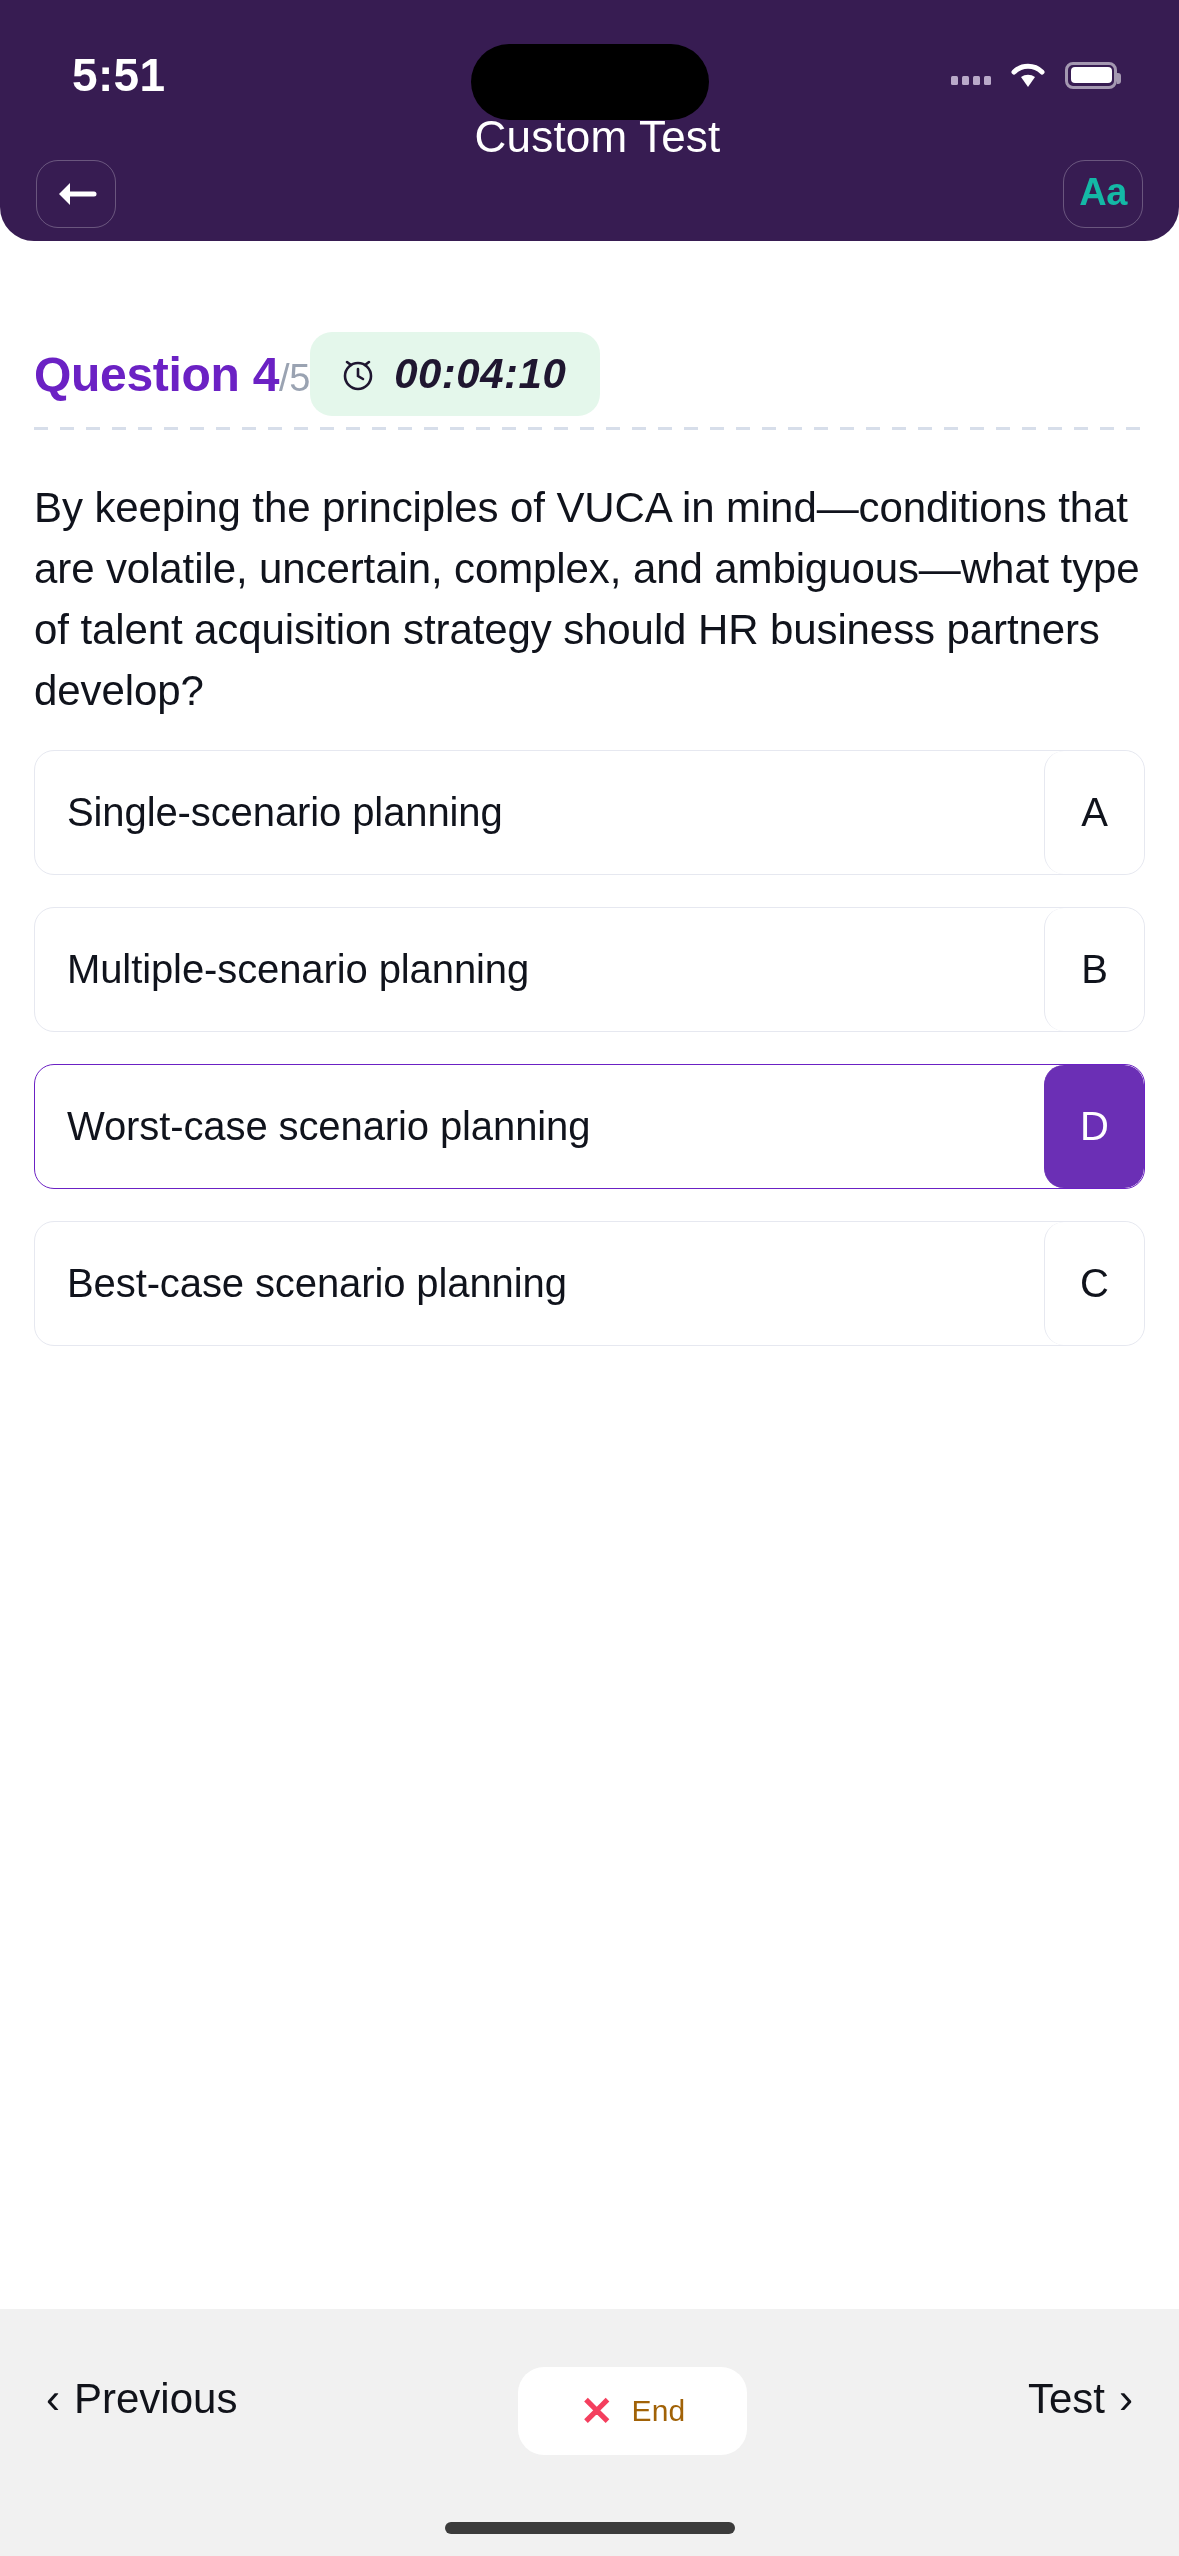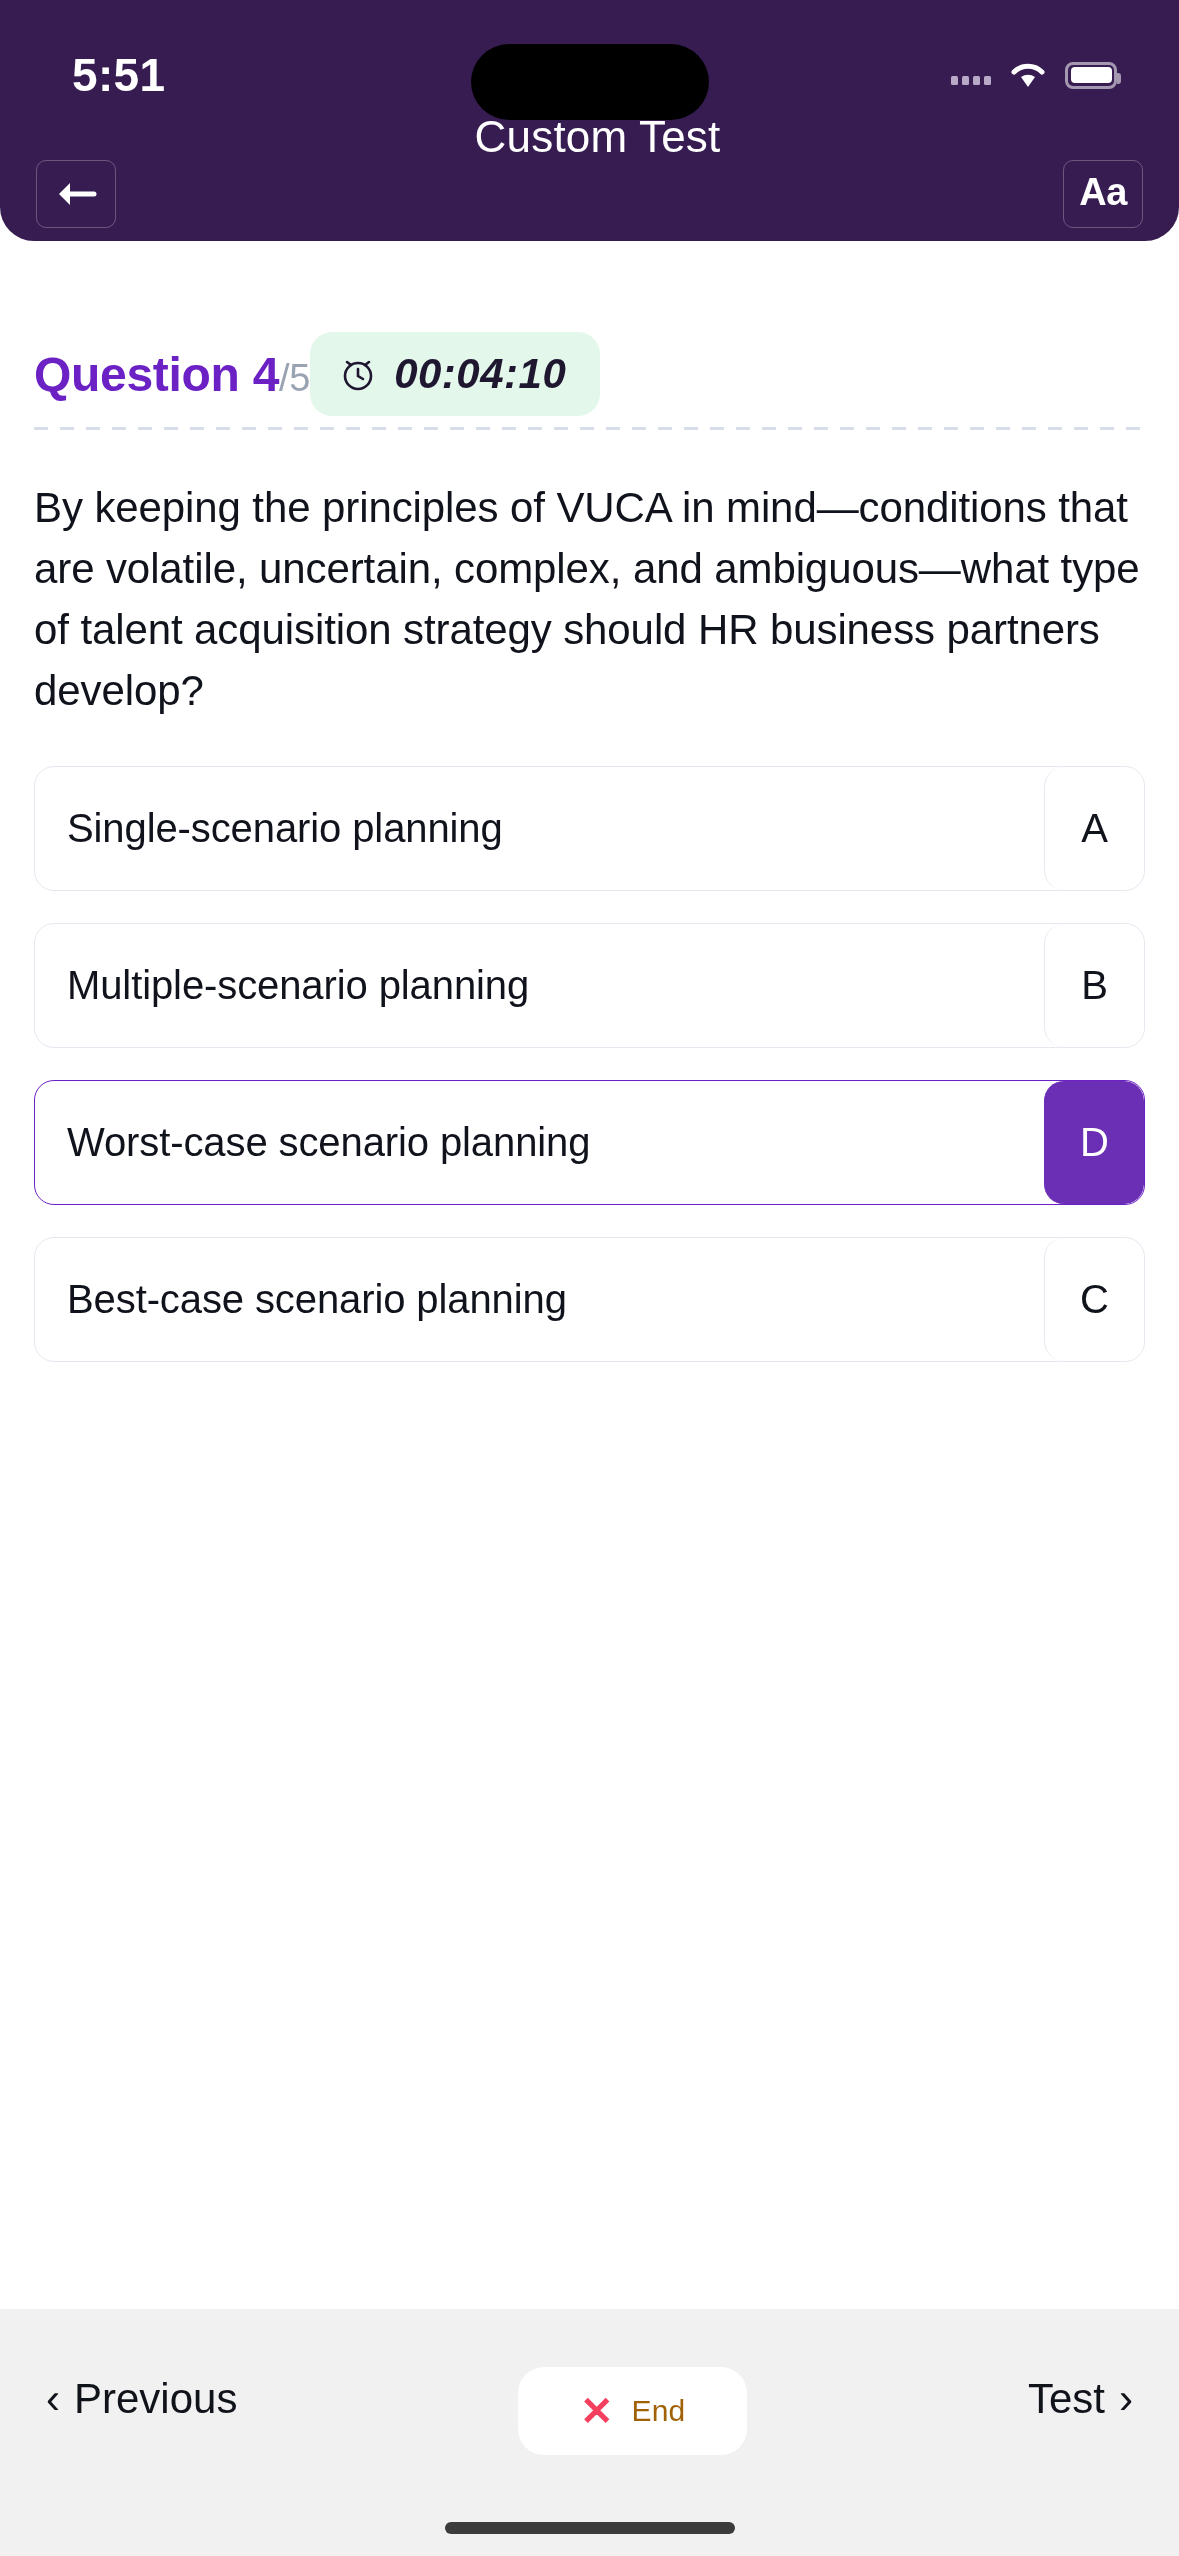--- a/index.html
+++ b/index.html
@@ -63,23 +63,23 @@
   .navbar {
     height:163px;
     display:flex;
     align-items:center;
     justify-content:space-between;
     padding:0 36px;
   }
   .nav-btn {
     width:80px; height:68px;
     border:1.6px solid rgba(255,255,255,0.26);
-    border-radius:10px;
+    border-radius:22px;
     display:flex; align-items:center; justify-content:center;
-    color:#ffffff;
+    color:#14b8a6;
   }
   .nav-btn.aa { font-size:38px; font-weight:bold; letter-spacing:-0.5px; padding-bottom:3px; }
   .nav-title {
     position:absolute; left:16px; right:0; top:112px;
     text-align:center;
     color:#ffffff;
     font-size:44px;
     font-weight:500;
     letter-spacing:0.2px;
     pointer-events:none;
@@ -112,21 +112,21 @@
   }
 
   .question {
     margin-top:48px;
     font-size:42px;
     line-height:1.45;
     color:#10131c;
     letter-spacing:-0.1px;
   }
 
-  .options { margin-top:44px; display:flex; flex-direction:column; gap:32px; }
+  .options { margin-top:28px; display:flex; flex-direction:column; gap:32px; }
   .option {
     height:125px;
     border:1.6px solid #E6E8F0;
     border-radius:20px;
     display:flex; align-items:stretch;
     background:#ffffff;
     overflow:hidden;
   }
   .option .otext {
     flex:1 1 auto;

